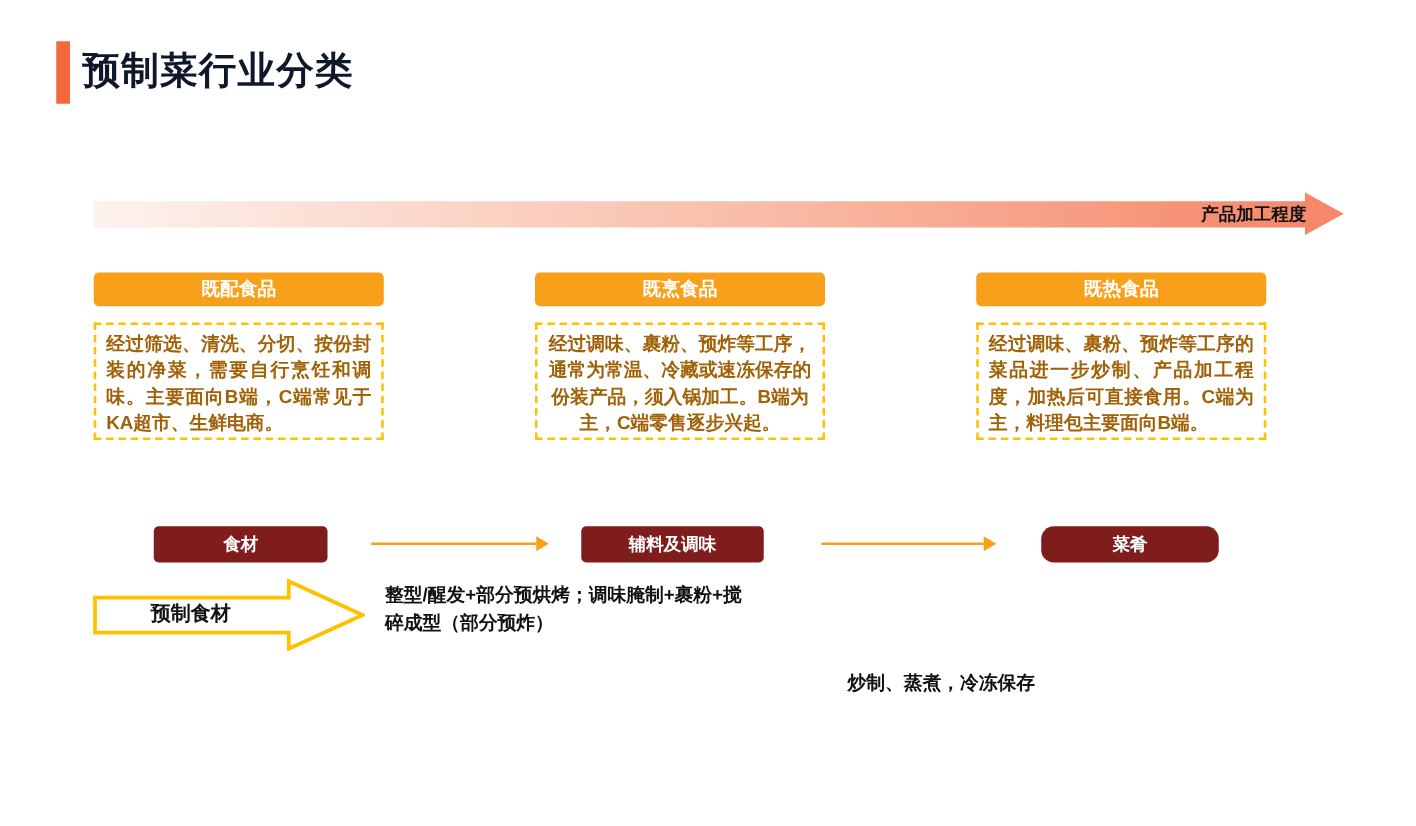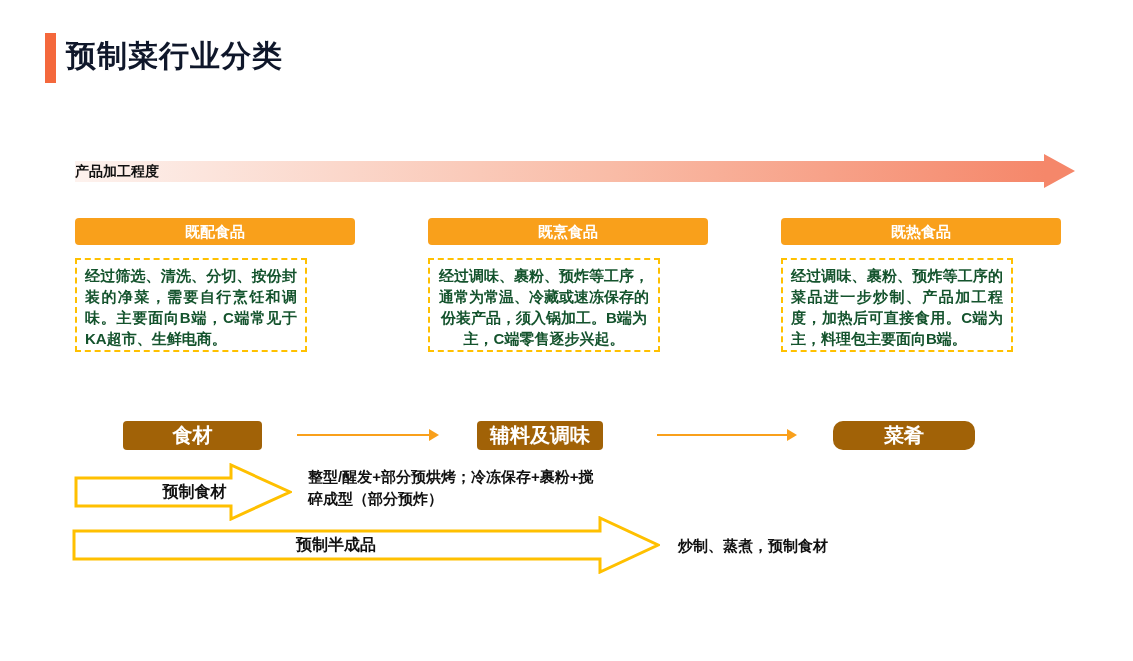--- a/index.html
+++ b/index.html
@@ -9,33 +9,33 @@
   
   .title-bar{position:absolute;left:45px;top:33px;width:11px;height:50px;background:#F4683C;}
   .page-title{position:absolute;left:66px;top:36px;font-size:30px;font-weight:bold;color:#0f172a;letter-spacing:1px;}
 
   
   .axis-arrow-body{position:absolute;left:75px;top:161px;width:970px;height:21px;
     background:linear-gradient(90deg,#FDF2EE 0%,#F9BCA7 55%,#F5876A 100%);}
   .axis-arrow-head{position:absolute;left:1044px;top:154px;width:0;height:0;
     border-top:17px solid transparent;border-bottom:17px solid transparent;border-left:31px solid #F5876A;}
   .axis-label{position:absolute;left:75px;top:161px;width:970px;height:21px;line-height:21px;
-    text-align:left;font-size:14px;font-weight:bold;color:#111111;}
+    text-align:right;font-size:14px;font-weight:bold;color:#111111;}
 
   
-  .cat-header{position:absolute;top:218px;width:280px;height:27px;background:#F9A01B;border-radius:4px;
+  .cat-header{position:absolute;top:218px;width:232px;height:27px;background:#F9A01B;border-radius:4px;
     color:#ffffff;font-size:15px;font-weight:bold;text-align:center;line-height:27px;}
   .cat-desc{position:absolute;top:258px;width:212px;height:80px;border:2px dashed #FFC000;background:#ffffff;
-    padding:5px 8px;font-size:15px;font-weight:bold;color:#14532d;line-height:21px;text-align:justify;}
+    padding:5px 8px;font-size:15px;font-weight:bold;color:#a16207;line-height:21px;text-align:justify;}
   .c1{left:75px;} .c2{left:428px;text-align:center;} .c3{left:781px;}
 
   
-  .stage-box{position:absolute;top:421px;height:29px;background:#a16207;border-radius:4px;
-    color:#ffffff;font-size:20px;font-weight:bold;text-align:center;line-height:29px;}
-  .s1{left:123px;width:139px;} .s2{left:465px;width:126px;margin-left:12px;} .s3{left:833px;width:142px;border-radius:10px;}
+  .stage-box{position:absolute;top:421px;height:29px;background:#7f1d1d;border-radius:4px;
+    color:#ffffff;font-size:14px;font-weight:bold;text-align:center;line-height:29px;}
+  .s1{left:123px;width:139px;} .s2{left:465px;width:146px;} .s3{left:833px;width:142px;border-radius:10px;}
   .flow-line{position:absolute;top:434px;height:2px;background:#F9A01B;}
   .fl1{left:297px;width:132px;} .fl2{left:657px;width:130px;}
   .flow-head{position:absolute;top:429px;width:0;height:0;
     border-top:6px solid transparent;border-bottom:6px solid transparent;border-left:10px solid #F9A01B;}
   .fh1{left:429px;} .fh2{left:787px;}
 
   
   .block-arrow{position:absolute;}
   .block-arrow svg{display:block;}
   .ba-label{position:absolute;top:0;height:58px;line-height:58px;text-align:center;
@@ -74,26 +74,20 @@
   <div class="flow-head fh1"></div>
   <div class="stage-box s2">辅料及调味</div>
   <div class="flow-line fl2"></div>
   <div class="flow-head fh2"></div>
   <div class="stage-box s3">菜肴</div>
 
   <div class="block-arrow ba1">
     <svg width="218" height="58" viewBox="0 0 218 58">
       <polygon points="2,15 157,15 157,2 216,29 157,56 157,43 2,43" fill="#ffffff" stroke="#FFC000" stroke-width="3" stroke-linejoin="miter"></polygon>
     </svg>
-    <span class="ba-label" style="left:0;width:157px;padding-left:42px;">预制食材</span>
+    <span class="ba-label" style="left:0;width:157px;">预制食材</span>
   </div>
-  <div class="annotation1">整型/醒发+部分预烘烤；冷冻保存+裹粉+搅碎成型（部分预炸）</div>
+  <div class="annotation1">整型/醒发+部分预烘烤；调味腌制+裹粉+搅碎成型（部分预炸）</div>
 
-  <div class="block-arrow ba2">
-    <svg width="588" height="58" viewBox="0 0 588 58">
-      <polygon points="2,15 528,15 528,2 586,29 528,56 528,43 2,43" fill="#ffffff" stroke="#FFC000" stroke-width="3" stroke-linejoin="miter"></polygon>
-    </svg>
-    <span class="ba-label" style="left:0;width:528px;">预制半成品</span>
-  </div>
-  <div class="annotation2">炒制、蒸煮，预制食材</div>
+  <div class="annotation2">炒制、蒸煮，冷冻保存</div>
 
 
 </div>
 
 </body></html>

